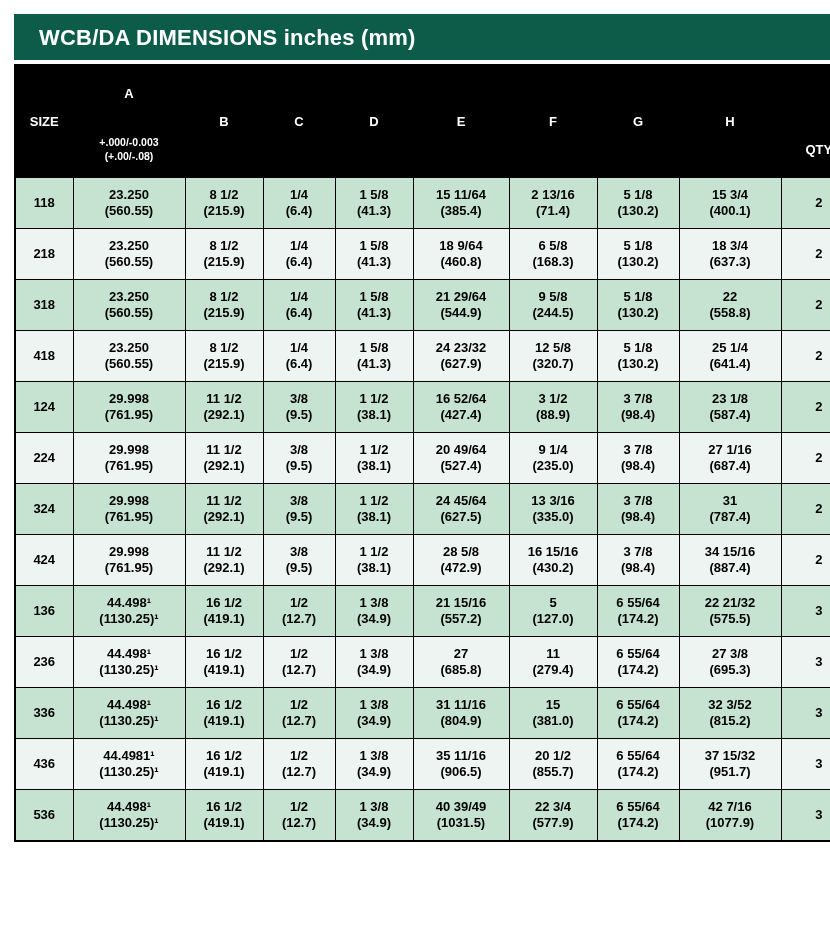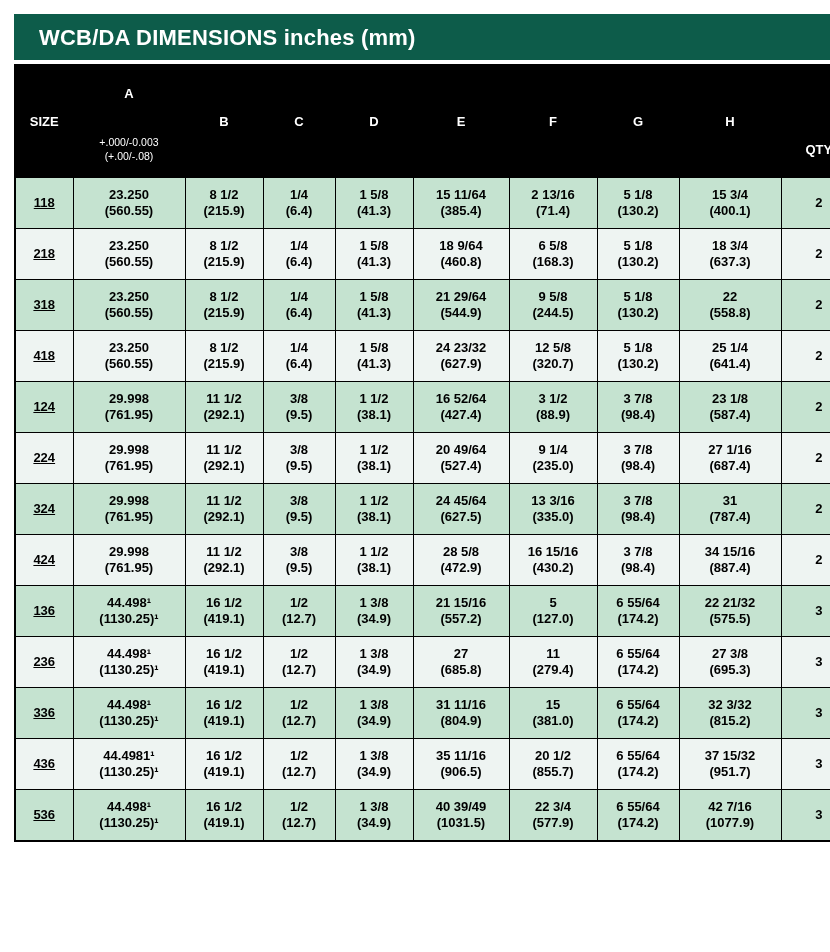--- a/index.html
+++ b/index.html
@@ -59,36 +59,35 @@
   }
   .hdr-sub {
     height: 56px;
     font-size: 11px;
     line-height: 13px;
   }
   .hdr-size { font-size: 12px; }
   .qty-hdr { font-size: 13px; font-weight: bold; }
   .tol {
     font-size: 10.5px;
-    font-weight: normal;
+    font-weight: bold;
     line-height: 13px;
   }
   tbody tr.row-a td { background: #c5e3d0; }
   tbody tr.row-b td { background: #eef4f2; }
   tbody td {
     height: 50px;
     color: #000000;
     font-weight: bold;
     font-size: 12.5px;
     line-height: 16px;
   }
   td.size-cell {
     font-size: 14px;
     font-weight: bold;
-    text-decoration: underline;
   }
   td.qty-cell {
     font-size: 14px;
     font-weight: bold;
   }
   .v1 { display: block; }
   .v2 { display: block; }
   col.c-size { width: 58px; }
   col.c-a { width: 112px; }
   col.c-b { width: 78px; }
@@ -526,21 +525,21 @@
           </td>
           <td>
             <span class="v1">15</span>
             <span class="v2">(381.0)</span>
           </td>
           <td>
             <span class="v1">6 55/64</span>
             <span class="v2">(174.2)</span>
           </td>
           <td>
-            <span class="v1">32 3/32</span>
+            <span class="v1">32 3/52</span>
             <span class="v2">(815.2)</span>
           </td>
           <td class="qty-cell">3</td>
         </tr>
         <tr class="row-b">
           <td class="size-cell">436</td>
           <td>
             <span class="v1">44.4981¹</span>
             <span class="v2">(1130.25)¹</span>
           </td>

